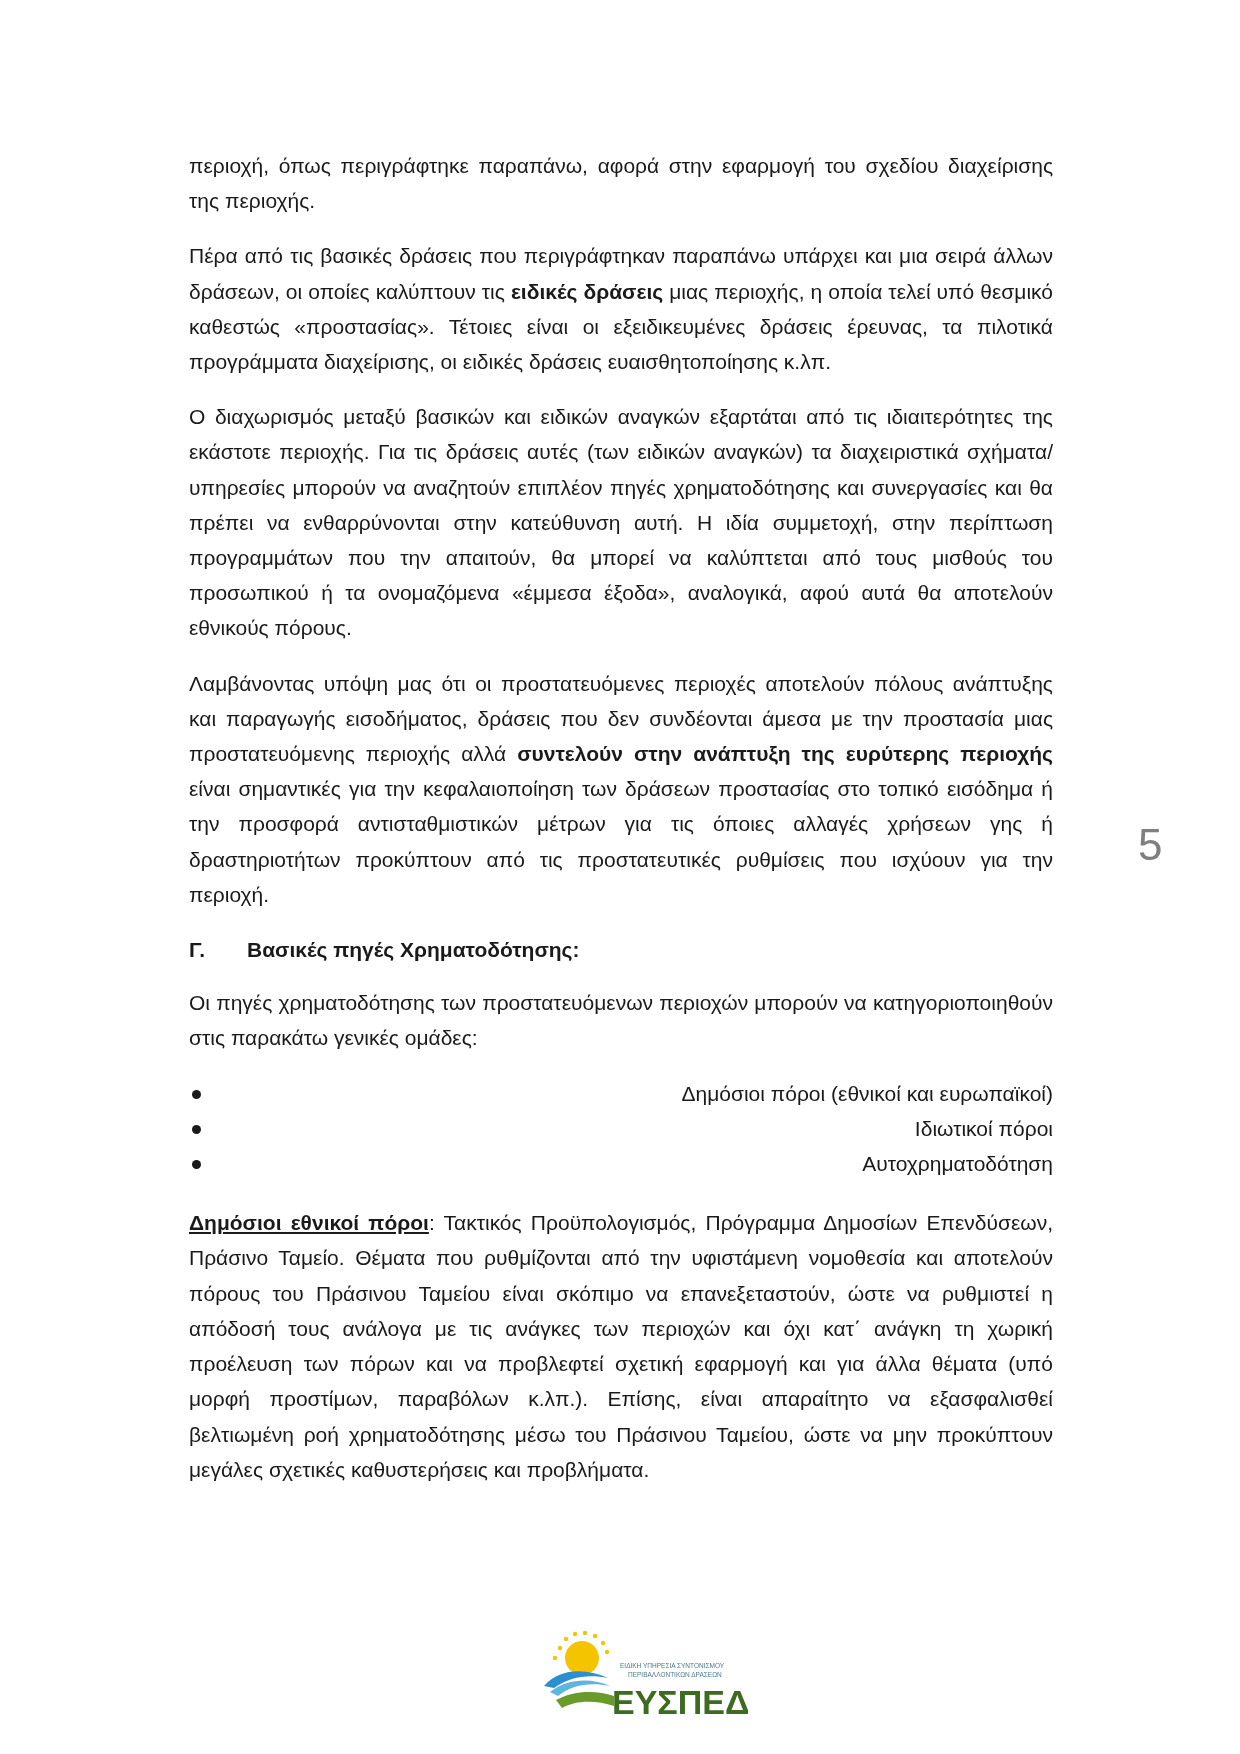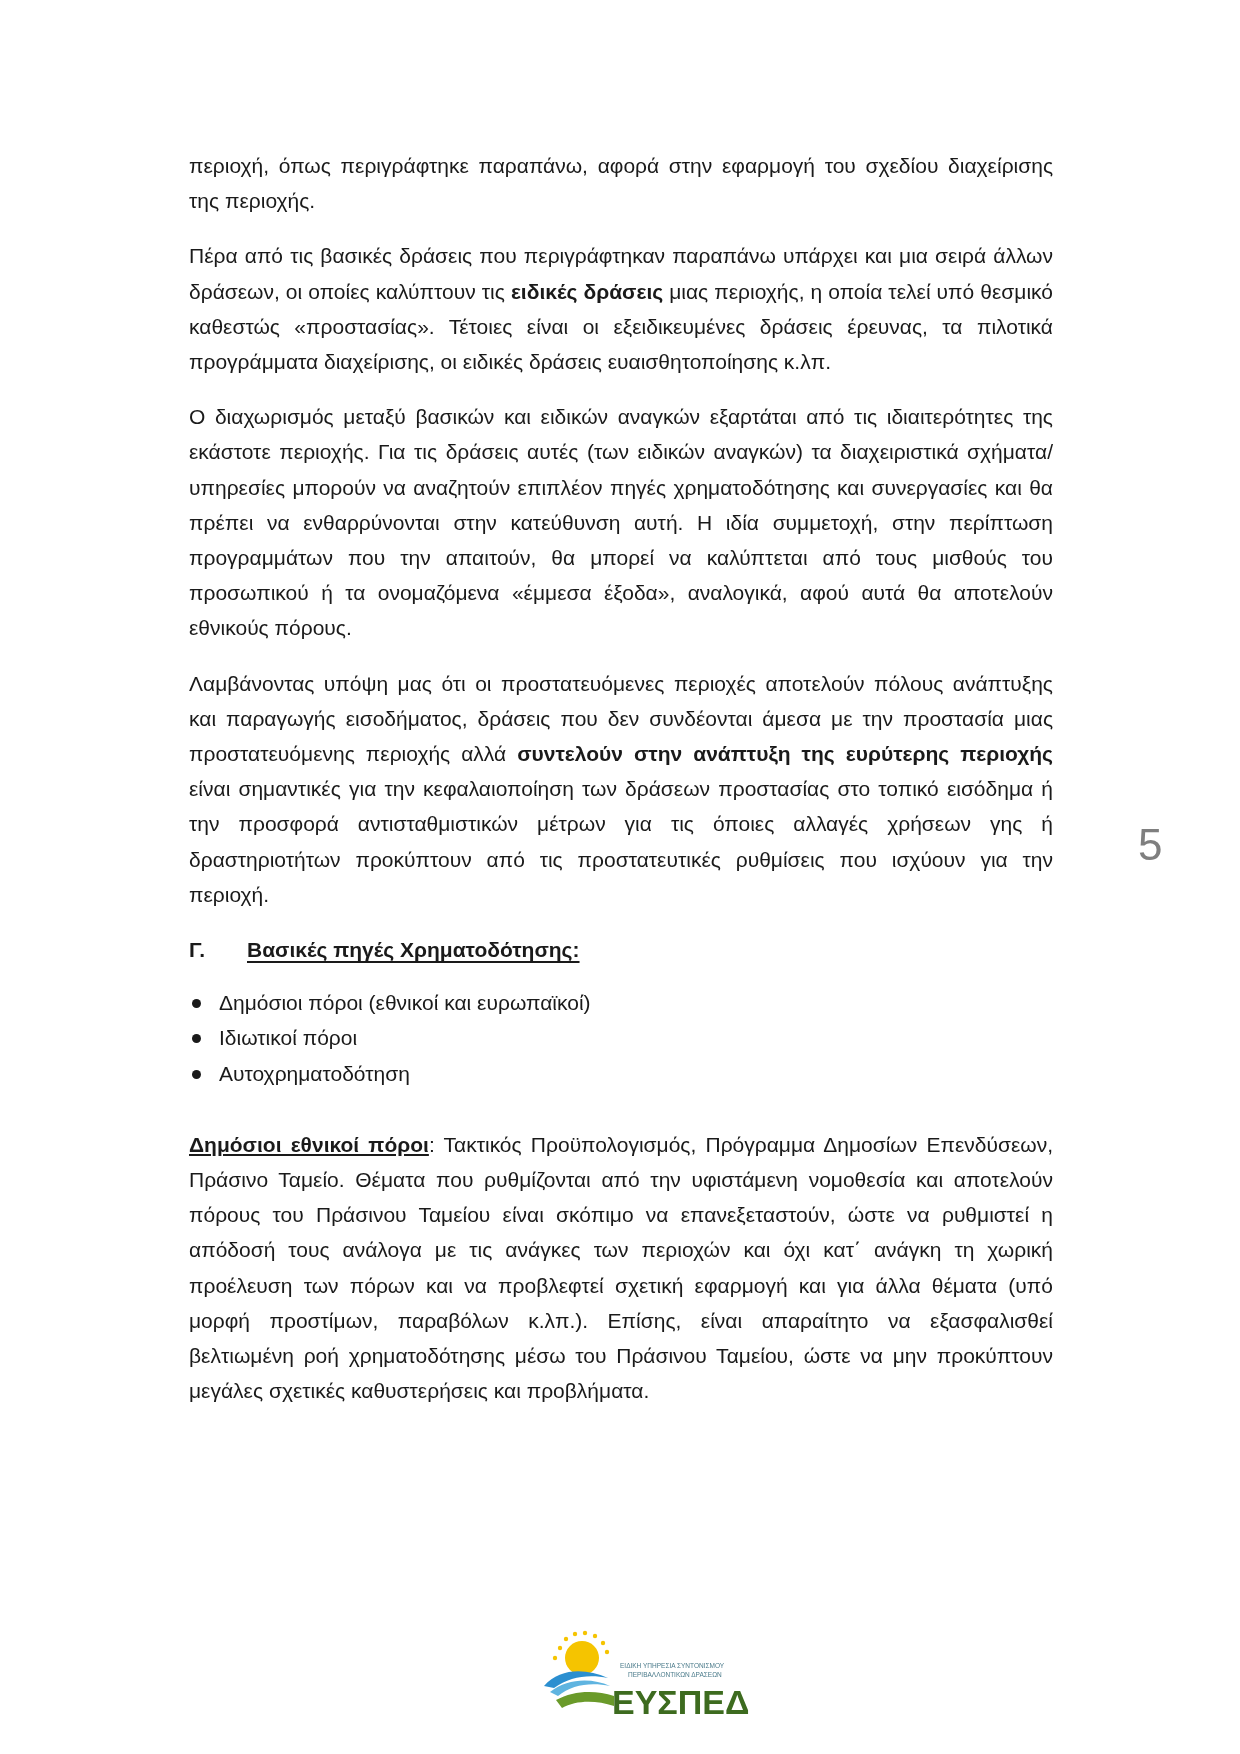--- a/index.html
+++ b/index.html
@@ -3,24 +3,24 @@
 <meta charset="utf-8">
 <style>
   html, body { margin: 0; padding: 0; background: #ffffff; }
   body { width: 1240px; height: 1754px; position: relative; overflow: hidden;
          font-family: "Liberation Sans", "DejaVu Sans", sans-serif; color: #1a1a1a; }
   .page { position: absolute; left: 0; top: 0; width: 1124px; height: 1754px; }
   .content { position: absolute; left: 189px; top: 148px; width: 864px;
              font-size: 21px; line-height: 35.2px; }
   .para { margin: 0 0 20px 0; text-align: justify; text-align-last: left; }
   .para b { font-weight: bold; }
-  .heading { margin: 0 0 18px 0; font-weight: bold; text-decoration: underline;
+  .heading { margin: 0 0 18px 0; font-weight: bold; 
              text-decoration-thickness: 2px; text-underline-offset: 4px; }
   .heading .num { display: inline-block; width: 58px; }
-  ul.bullets { list-style: none; margin: 0 0 36px 0; padding: 0; }
+  ul.bullets { list-style: none; margin: 0 0 24px 0; padding: 0; text-align: right; }
   ul.bullets li { position: relative; padding-left: 30px; }
   ul.bullets li .dot { position: absolute; left: 3px; top: 14px; width: 9px; height: 9px;
                        border-radius: 50%; background: #1a1a1a; }
   .ul { text-decoration: underline; font-weight: bold; }
   .page-number { position: absolute; left: 1138px; top: 820px; font-size: 44px;
                  color: #7f7f7f; font-family: "Liberation Sans", sans-serif; }
   .logo { position: absolute; left: 540px; top: 1628px; width: 210px; height: 92px; }
 </style>
 </head>
 <body>
@@ -39,20 +39,23 @@
     <p class="para">
       <span>Ο διαχωρισμός μεταξύ βασικών και ειδικών αναγκών εξαρτάται από τις ιδιαιτερότητες της εκάστοτε περιοχής. Για τις δράσεις αυτές (των ειδικών αναγκών) τα διαχειριστικά σχήματα/υπηρεσίες μπορούν να αναζητούν επιπλέον πηγές χρηματοδότησης και συνεργασίες και θα πρέπει να ενθαρρύνονται στην κατεύθυνση αυτή. Η ιδία συμμετοχή, στην περίπτωση προγραμμάτων που την απαιτούν, θα μπορεί να καλύπτεται από τους μισθούς του προσωπικού ή τα ονομαζόμενα «έμμεσα έξοδα», αναλογικά, αφού αυτά θα αποτελούν εθνικούς πόρους.</span>
     </p>
 
     <p class="para">
       <span>Λαμβάνοντας υπόψη μας ότι οι προστατευόμενες περιοχές αποτελούν πόλους ανάπτυξης και παραγωγής εισοδήματος, δράσεις που δεν συνδέονται άμεσα με την προστασία μιας προστατευόμενης περιοχής αλλά </span><b>συντελούν στην ανάπτυξη της ευρύτερης περιοχής</b><span> είναι σημαντικές για την κεφαλαιοποίηση των δράσεων προστασίας στο τοπικό εισόδημα ή την προσφορά αντισταθμιστικών μέτρων για τις όποιες αλλαγές χρήσεων γης ή δραστηριοτήτων προκύπτουν από τις προστατευτικές ρυθμίσεις που ισχύουν για την περιοχή.</span>
     </p>
 
     <p class="heading"><span class="num">Γ.</span><span>Βασικές πηγές Χρηματοδότησης:</span></p>
 
+    <p class="para">
+      <span>Οι πηγές χρηματοδότησης των προστατευόμενων περιοχών μπορούν να κατηγοριοποιηθούν στις παρακάτω γενικές ομάδες:</span>
+    </p>
 
     <ul class="bullets">
       <li><span class="dot"></span><span>Δημόσιοι πόροι (εθνικοί και ευρωπαϊκοί)</span></li>
       <li><span class="dot"></span><span>Ιδιωτικοί πόροι</span></li>
       <li><span class="dot"></span><span>Αυτοχρηματοδότηση</span></li>
     </ul>
 
     <p class="para">
       <span class="ul">Δημόσιοι εθνικοί πόροι</span><span>: Τακτικός Προϋπολογισμός, Πρόγραμμα Δημοσίων Επενδύσεων, Πράσινο Ταμείο. Θέματα που ρυθμίζονται από την υφιστάμενη νομοθεσία και αποτελούν πόρους του Πράσινου Ταμείου είναι σκόπιμο να επανεξεταστούν, ώστε να ρυθμιστεί η απόδοσή τους ανάλογα με τις ανάγκες των περιοχών και όχι κατ΄ ανάγκη τη χωρική προέλευση των πόρων και να προβλεφτεί σχετική εφαρμογή και για άλλα θέματα (υπό μορφή προστίμων, παραβόλων κ.λπ.). Επίσης, είναι απαραίτητο να εξασφαλισθεί βελτιωμένη ροή χρηματοδότησης μέσω του Πράσινου Ταμείου, ώστε να μην προκύπτουν μεγάλες σχετικές καθυστερήσεις και προβλήματα.</span>
     </p>

